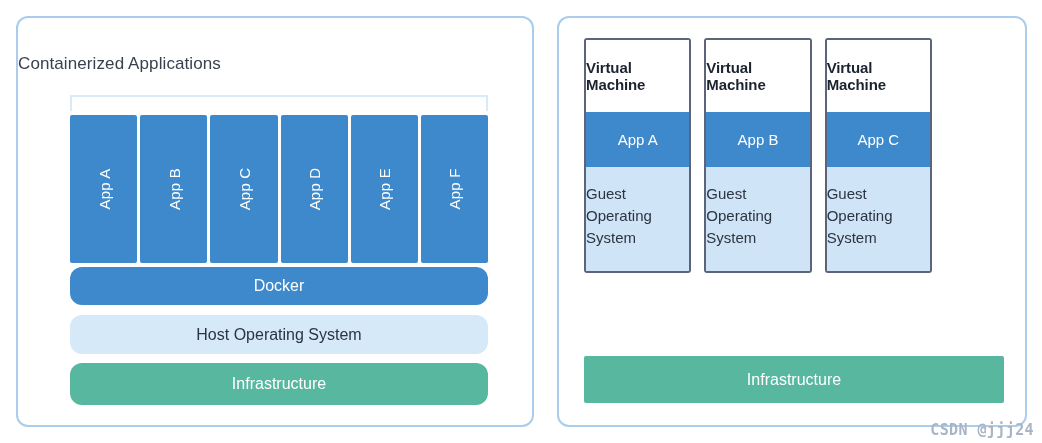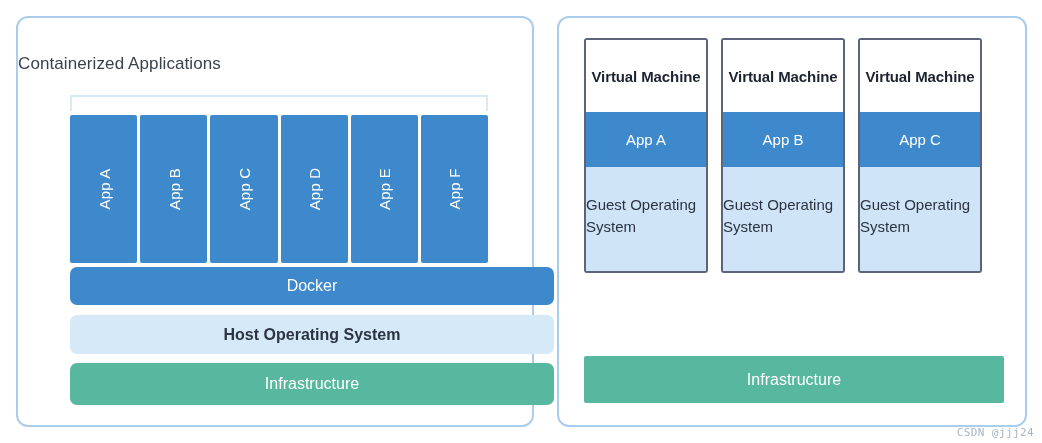--- a/index.html
+++ b/index.html
@@ -70,53 +70,53 @@
     transform: translate(-50%, -50%) rotate(-90deg);
     white-space: nowrap;
     color: #ffffff;
     font-size: 15px;
     letter-spacing: 0.2px;
   }
 
   .bar {
     position: absolute;
     left: 52px;
-    width: 484px;
-    box-sizing: border-box;
-    display: flex;
-    align-items: center;
-    justify-content: center;
-    border-radius: 7px;
+    width: 418px;
+    box-sizing: border-box;
+    display: flex;
+    align-items: center;
+    justify-content: center;
+    border-radius: 12px;
     font-size: 16px;
     text-align: right;
   }
   #bar-docker {
     top: 249px; height: 38px;
     background: #3d89cc;
     color: #ffffff;
   }
   #bar-hostos {
     top: 297px; height: 39px;
     background: #d5e9f8;
     color: #2c3442;
-    font-weight: bold;
+    font-weight: normal;
     font-size: 16px;
   }
   #bar-infra-left {
     top: 345px; height: 42px;
     background: #57b79f;
     color: #ffffff;
   }
 
   
   #vm-row {
     position: absolute;
     left: 25px;
     top: 20px;
-    width: 398px;
+    width: 348px;
     height: 235px;
     display: flex;
     gap: 13px;
   }
   .vm-box {
     flex: 1 1 0;
     border: 2px solid #5b6478;
     border-radius: 3px;
     box-sizing: border-box;
     display: flex;
@@ -186,24 +186,25 @@
     justify-content: center;
     font-size: 16px;
     box-sizing: border-box;
   }
 
   
   #watermark {
     position: absolute;
     right: 8px;
     bottom: 4px;
-    font-size: 11px;
+    font-size: 15px;
     color: #a9b4c4;
     letter-spacing: 0.4px;
     font-family: "DejaVu Sans Mono", monospace;
+    font-weight: bold;
   }
 </style>
 </head>
 <body>
 
 <div id="stage">
 
   <div id="panel-left" class="panel">
 
     <div id="left-title">Containerized Applications</div>

